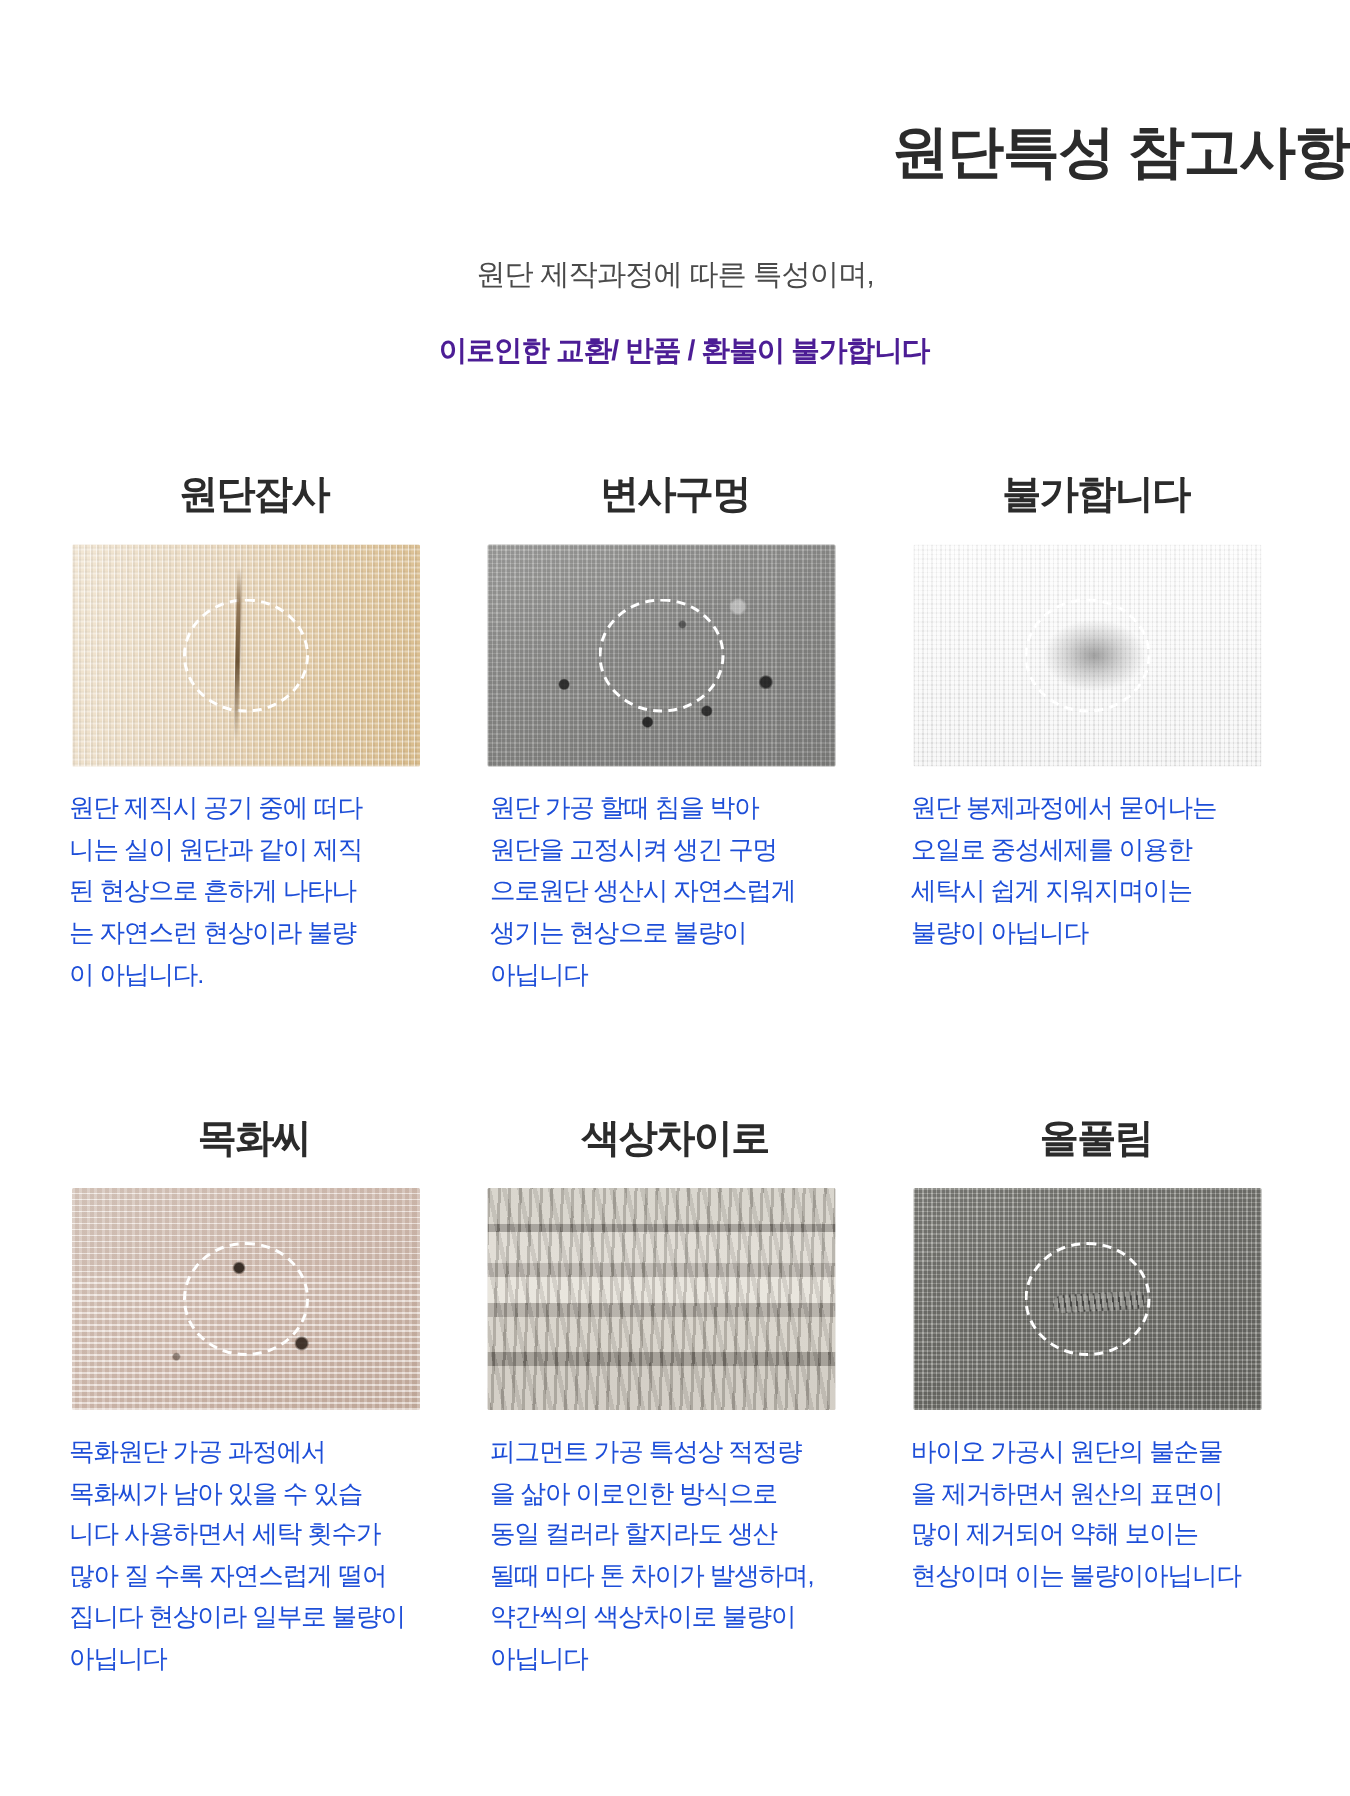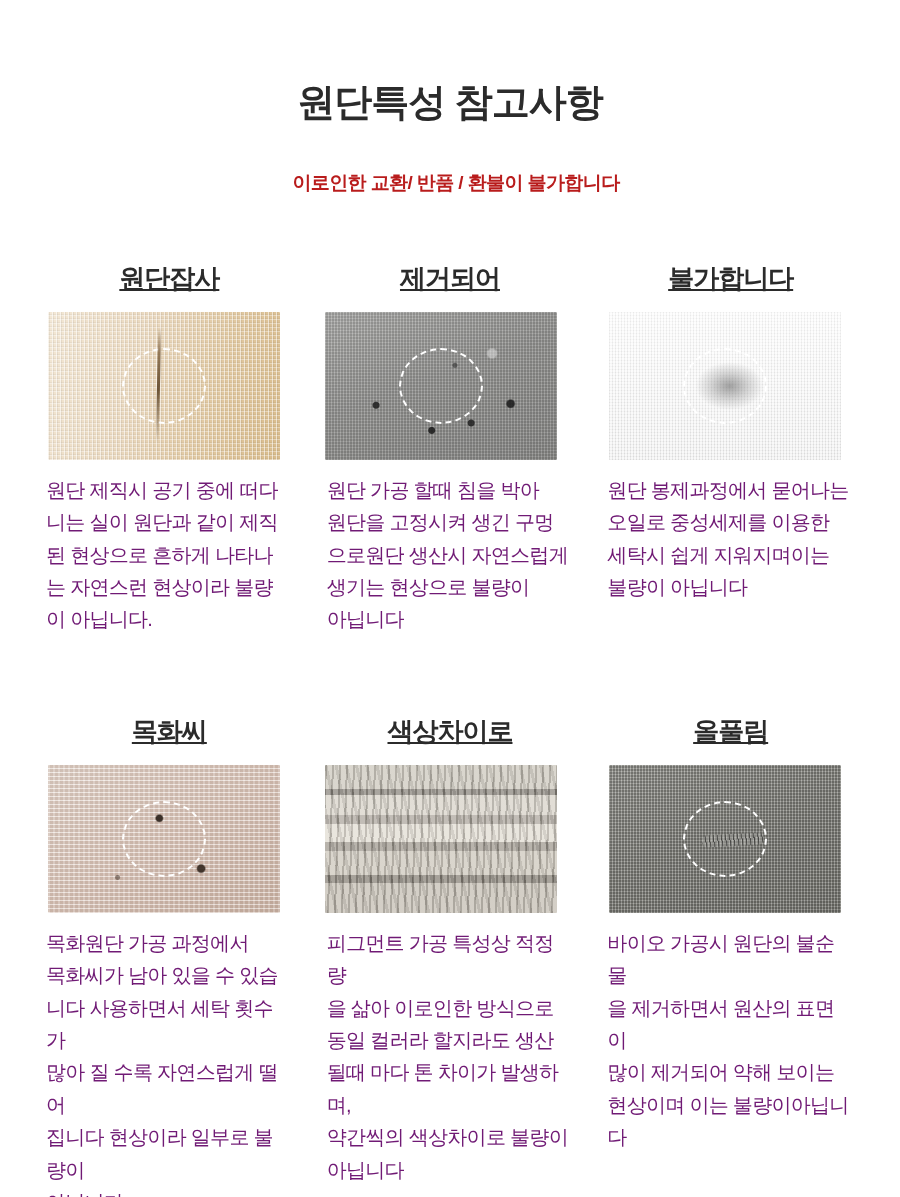--- a/index.html
+++ b/index.html
@@ -17,43 +17,43 @@
   }
   .page {
     position: relative;
     width: 900px;
     height: 1197px;
     box-sizing: border-box;
   }
 
   
   .title {
-    text-align: center;
+    text-align: right;
     font-size: 38px;
     font-weight: bold;
     color: #2b2b2b;
     letter-spacing: -1px;
     padding-top: 55px;
     line-height: 1.2;
   }
   .intro {
     text-align: center;
     margin-top: 42px;
     line-height: 1.62;
     font-size: 19.5px;
     color: #4a4a4a;
     letter-spacing: -0.6px;
   }
   .intro .l1 { display:block; }
   .intro .l2 { display:block; }
   .intro .l3 {
     display:block;
-    color: #b91c1c;
+    color: #4c1d95;
     font-weight: bold;
-    margin-top: 4px;
+    margin-top: 20px;
     font-size: 19px;
     padding-left: 12px;
   }
 
   
   .grid {
     margin-top: 62px;
     padding: 0 44px;
     display: grid;
     grid-template-columns: repeat(3, 1fr);
@@ -65,21 +65,20 @@
     flex-direction: column;
     align-items: center;
   }
   .cell-title {
     font-size: 26px;
     font-weight: bold;
     color: #2b2b2b;
     letter-spacing: -1px;
     margin-bottom: 16px;
     text-align: center;
-    text-decoration: underline;
   }
   .photo {
     position: relative;
     width: 232px;
     height: 148px;
     overflow: hidden;
     border-radius: 1px;
     align-self: flex-start;
     margin-left: 4px;
   }
@@ -92,23 +91,23 @@
     width: 84px;
     height: 76px;
     margin-left: -42px;
     margin-top: -38px;
     border: 2.5px dashed #ffffff;
     border-radius: 50%;
     box-sizing: border-box;
   }
   .caption {
     margin-top: 14px;
-    font-size: 20px;
+    font-size: 17px;
     line-height: 1.62;
-    color: #701a75;
+    color: #1d4ed8;
     letter-spacing: -0.7px;
     align-self: flex-start;
     width: 246px;
     margin-left: 2px;
     white-space: pre-line;
   }
   .row2 { margin-top: 68px; }
 
   
   
@@ -217,39 +216,40 @@
   }
 </style>
 </head>
 <body>
 
 <div class="page">
 
   <h1 class="title">원단특성 참고사항</h1>
 
   <div class="intro">
+    <span class="l1">원단 제작과정에 따른 특성이며,</span>
     <span class="l3">이로인한 교환/ 반품 / 환불이 불가합니다</span>
   </div>
 
   <div class="grid">
 
     <div class="cell">
       <div class="cell-title">원단잡사</div>
       <div class="photo tex-slub">
         <div class="circle"></div>
       </div>
       <div class="caption">원단 제직시 공기 중에 떠다
 니는 실이 원단과 같이 제직
 된 현상으로 흔하게 나타나
 는 자연스런 현상이라 불량
 이 아닙니다.</div>
     </div>
 
     <div class="cell">
-      <div class="cell-title">제거되어</div>
+      <div class="cell-title">변사구멍</div>
       <div class="photo tex-holes">
         <div class="circle"></div>
       </div>
       <div class="caption">원단 가공 할때 침을 박아
 원단을 고정시켜 생긴 구멍
 으로원단 생산시 자연스럽게
 생기는 현상으로 불량이
 아닙니다</div>
     </div>
 

